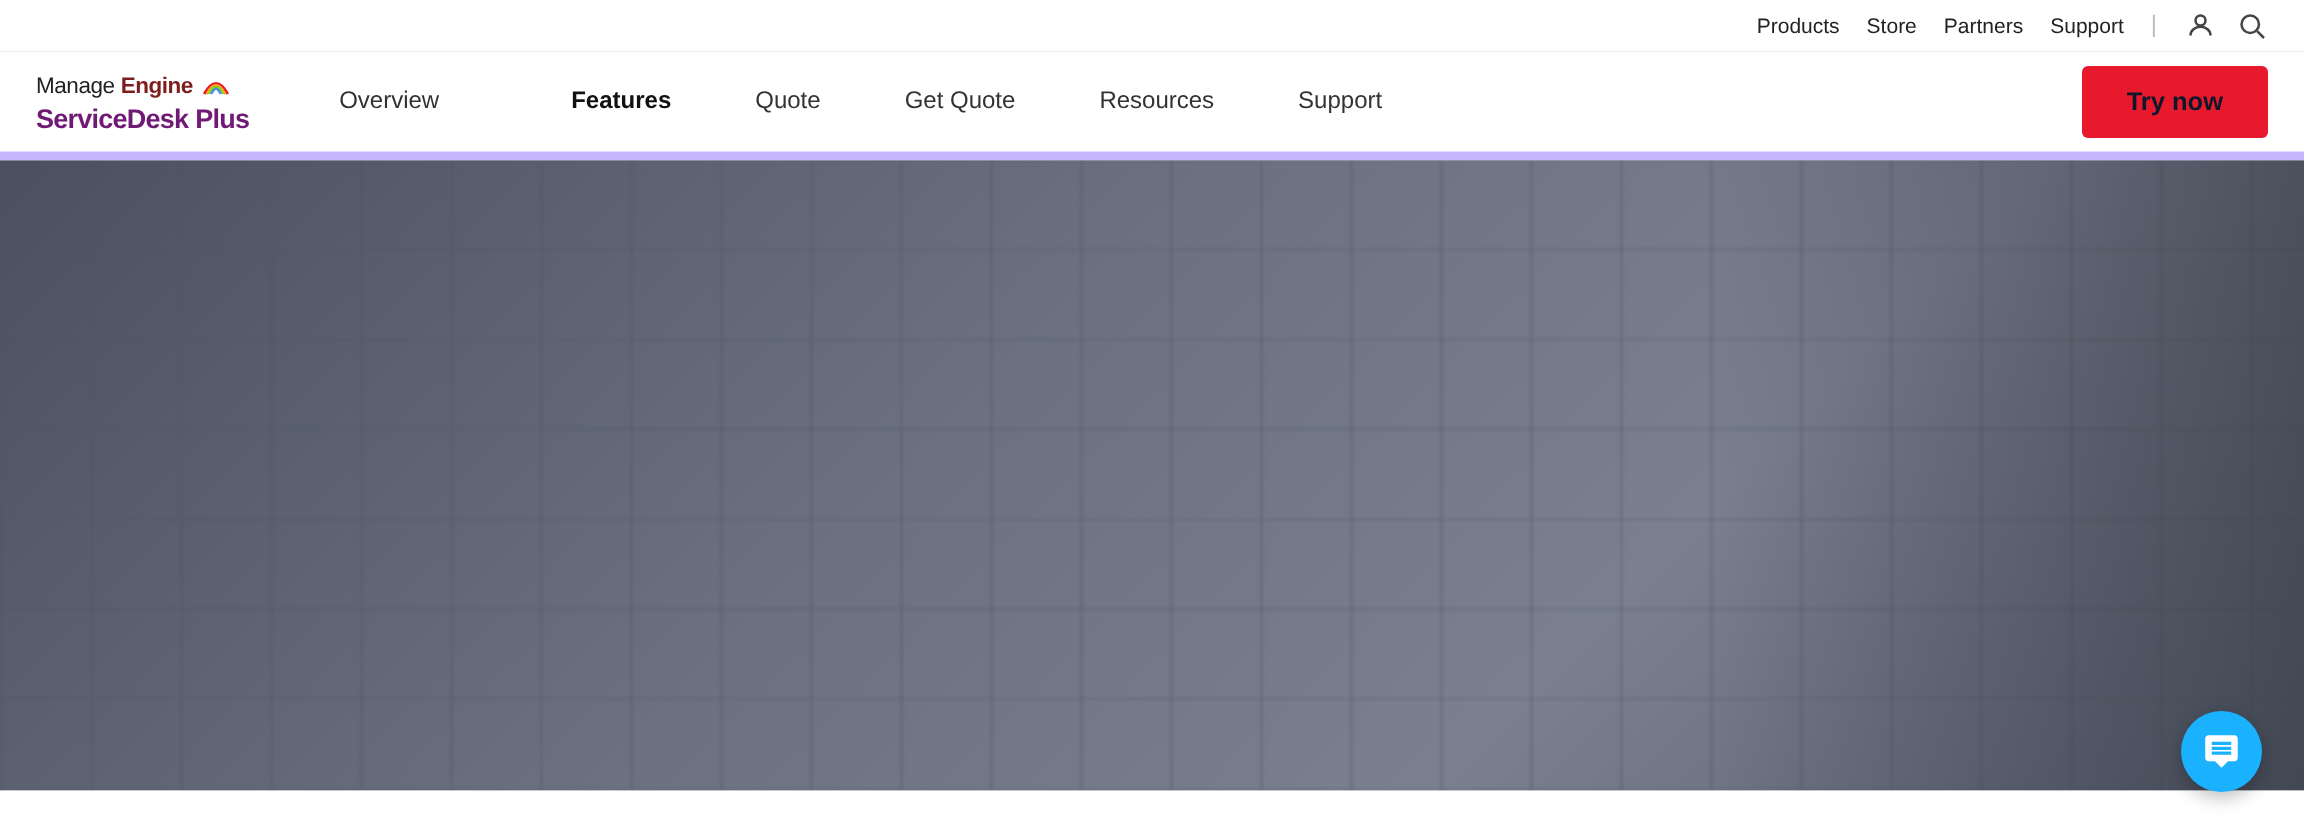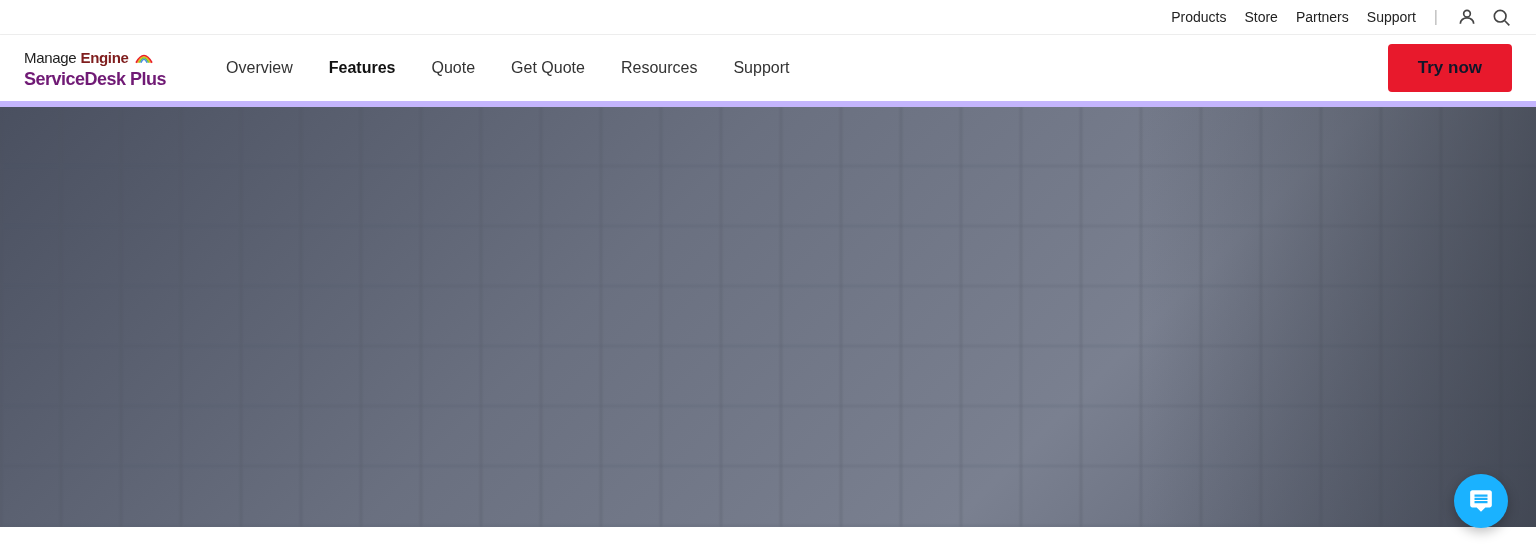--- a/index.html
+++ b/index.html
@@ -88,34 +88,35 @@
     .logo-bottom {
       font-size: 18px;
       font-weight: 700;
       color: #701a75;
       letter-spacing: -0.5px;
     }
 
     .nav-links {
       display: flex;
       align-items: flex-end;
-      gap: 36px;
+      gap: 56px;
       flex: 1;
     }
     .nav-link {
       font-size: 16px;
       color: #333;
       text-decoration: none;
       cursor: pointer;
       font-weight: 400;
       white-space: nowrap;
     }
     .nav-link.active {
       font-weight: 700;
       color: #111;
+      margin-left: 32px;
     }
 
     .try-now-btn {
       background: #e8192c;
       color: #0f172a;
       border: none;
       border-radius: 4px;
       padding: 14px 30px;
       font-size: 17px;
       font-weight: 700;

